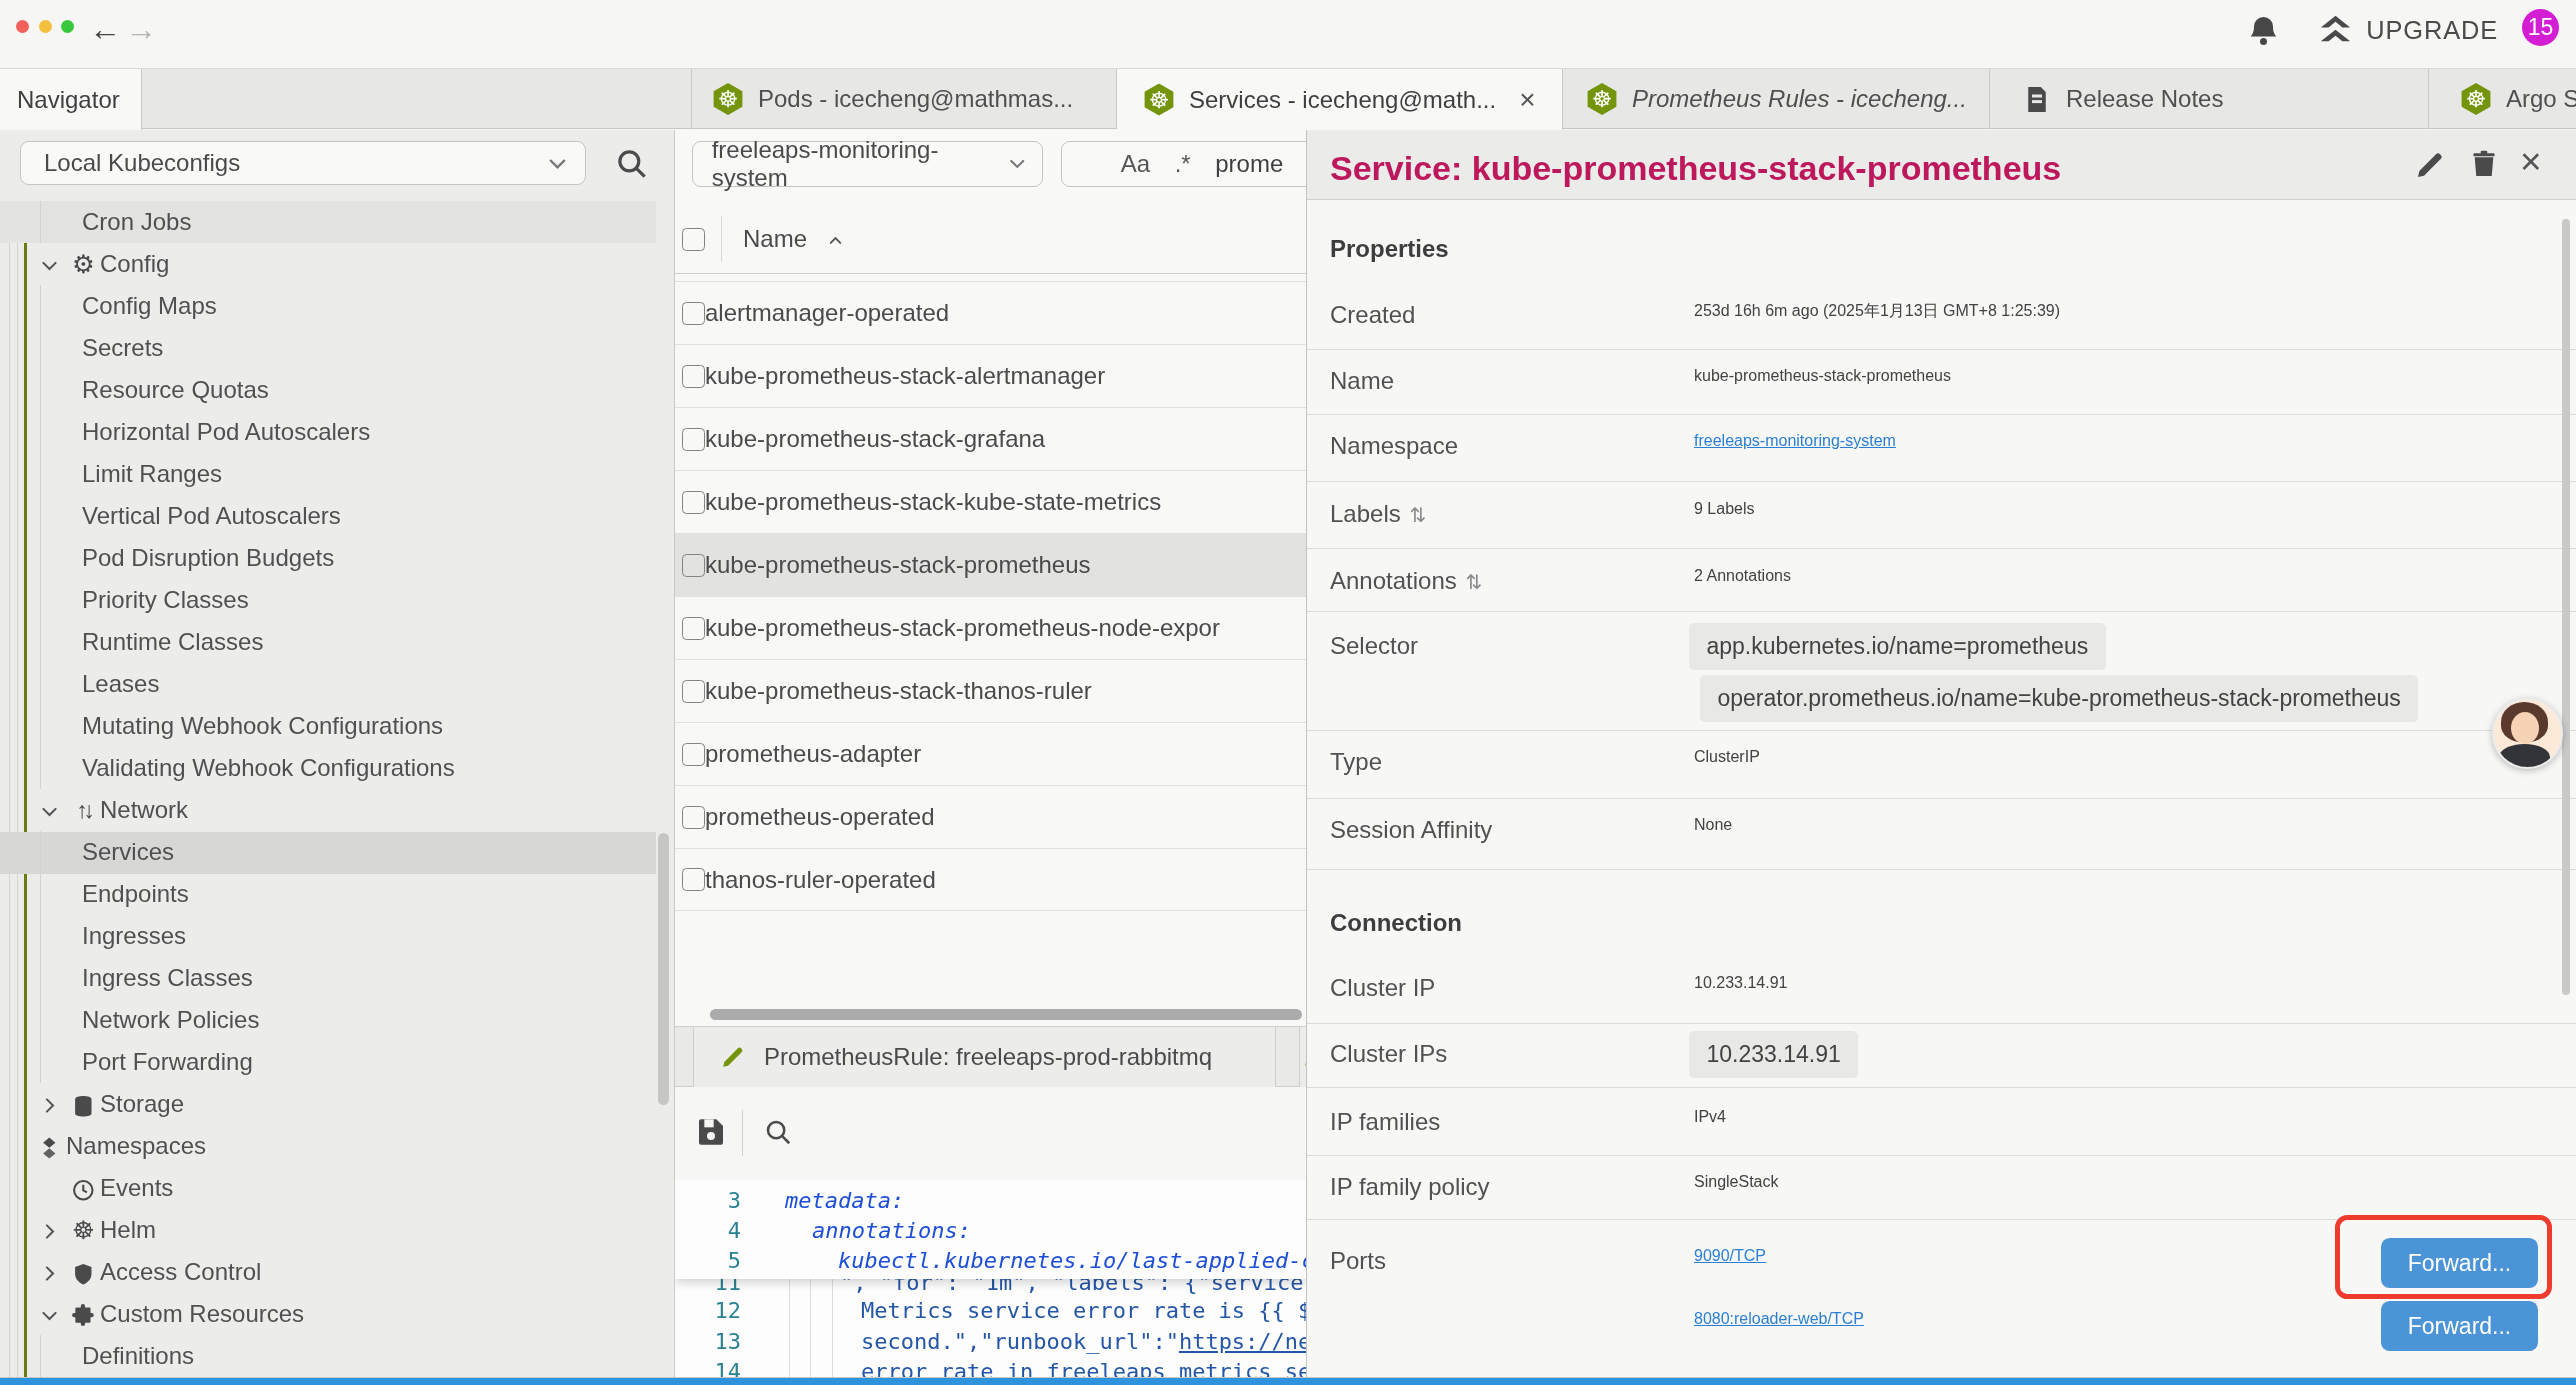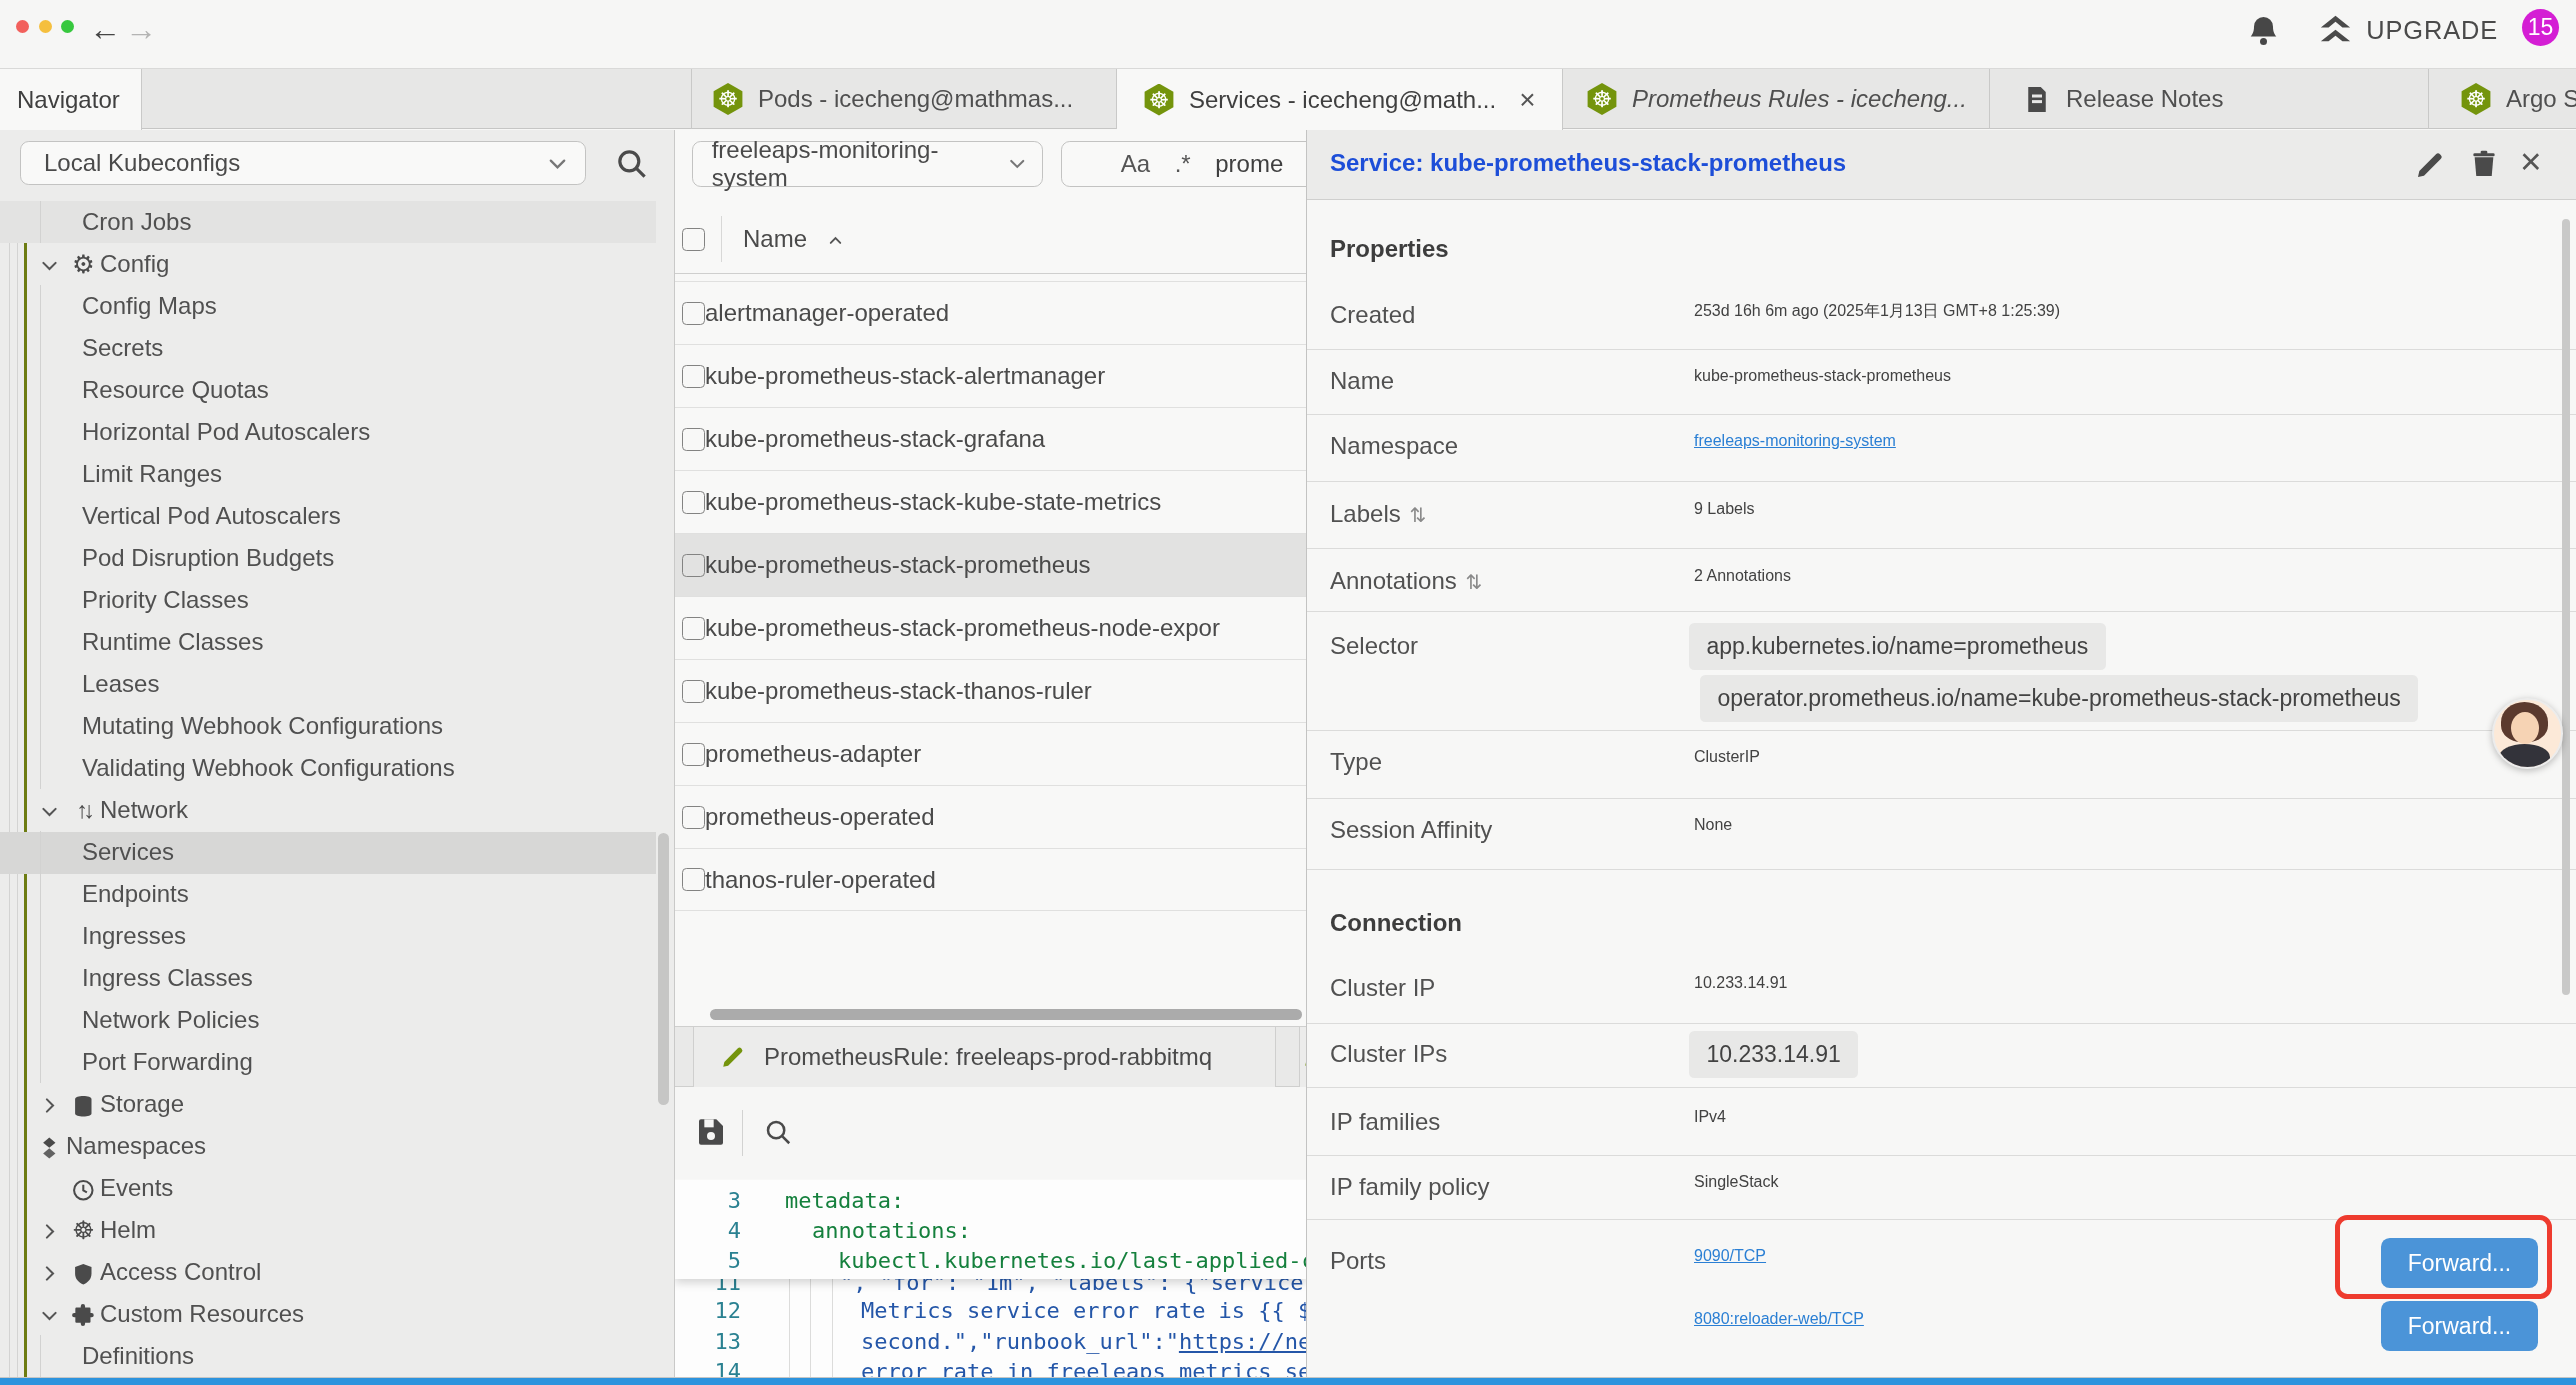--- a/index.html
+++ b/index.html
@@ -45,21 +45,21 @@
   .ckbox{width:23px;height:23px;border:1.8px solid #838382;border-radius:4.4px;box-sizing:border-box;}
   .mrow{height:63px;display:flex;align-items:center;border-top:0.9px solid #e0e0df;box-sizing:border-box;}
   .mrow .ckbox{margin-left:7px;}
   .mrow .nm{font-size:24px;color:#4a4a4a;white-space:nowrap;}
   .mrow.sel{background:#e2e2e1;}
   
   .lnum{position:absolute;width:66px;text-align:right;color:#2a8191;
         font-family:"DejaVu Sans Mono",monospace;font-size:22px;}
   .code{position:absolute;font-family:"DejaVu Sans Mono",monospace;font-size:22px;
         color:#2456a8;white-space:pre;}
-  .code.key{color:#15803d;}
+  .code.key{color:#1d4ed8;font-style:italic;}
   
   #detail{left:1306px;top:130px;width:1270px;height:1249px;background:#f7f7f6;
           border-left:0.9px solid #c3c3c2;box-sizing:border-box;overflow:hidden;}
   #dheader{left:0;top:0;width:1270px;height:70px;background:#ebebea;border-bottom:0.9px solid #cfcfce;box-sizing:border-box;}
   .sechead{font-size:24px;font-weight:bold;color:#3d3d3d;}
   .pkey{left:23px;font-size:24px;color:#515151;white-space:nowrap;}
   .pval{left:387px;font-size:16px;color:#424242;white-space:nowrap;}
   .divider{left:0;width:1270px;height:0.9px;background:#dbdbda;}
   .chip{position:absolute;background:#e8e8e7;border-radius:5.3px;height:47px;display:flex;
         align-items:center;padding:0 17.5px;font-size:23px;color:#424242;white-space:nowrap;}
@@ -401,21 +401,21 @@
         <div class="lnum" style="left:0;top:38px">4</div>
         <div class="code key" style="left:137px;top:38px">annotations:</div>
         <div class="lnum" style="left:0;top:68px">5</div>
         <div class="code key" style="left:163px;top:68px">kubectl.kubernetes.io/last-applied-co</div>
       </div>
     </div>
   </div>
 
   <div id="detail" class="abs">
     <div id="dheader" class="abs">
-      <div class="abs" style="left:23px;top:19px;font-size:24px;font-weight:bold;color:#1d4ed8;white-space:nowrap">Service: kube-prometheus-stack-prometheus</div>
+      <div class="abs" style="left:23px;top:19px;font-size:34px;font-weight:bold;color:#be185d;white-space:nowrap">Service: kube-prometheus-stack-prometheus</div>
       <svg class="sv abs" style="left:1107px;top:19px" width="32" height="32" viewBox="0 0 24 24" fill="#4a4a4a">
         <path d="M3 21l1-4.5L16.5 4a2.1 2.1 0 0 1 3 0l.5.5a2.1 2.1 0 0 1 0 3L7.5 20z"></path>
         </svg>
       <svg class="sv abs" style="left:1161px;top:18.4px" width="32" height="32" viewBox="0 0 24 24" fill="#4a4a4a">
         <path d="M5 7h14l-1.2 14H6.2z"></path>
           <rect x="4" y="4" width="16" height="2.2" rx="1"></rect>
           <rect x="9.5" y="2" width="5" height="2.5" rx="1"></rect>
         </svg>
       <div class="abs" style="left:1213px;top:10.5px;font-size:37px;color:#555">×</div>
     </div>

